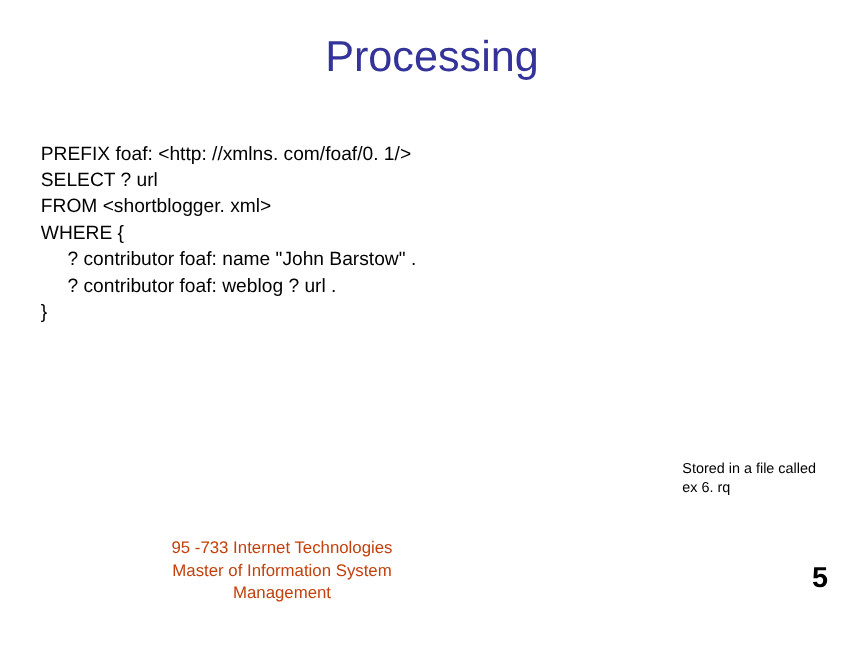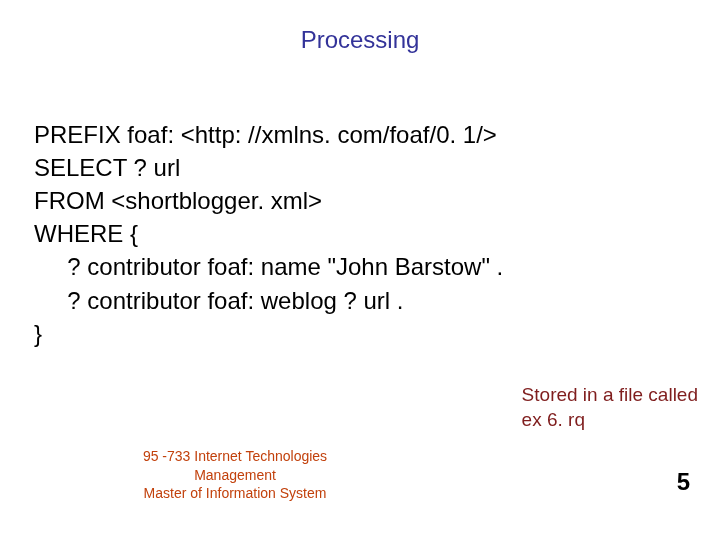--- a/index.html
+++ b/index.html
@@ -9,39 +9,39 @@
     height: 540px;
     position: relative;
     background: #fff;
   }
   .title {
     position: absolute;
     top: 26px;
     left: 0;
     width: 100%;
     text-align: center;
-    font-size: 24px;
+    font-size: 36px;
     color: #333399;
     font-weight: 400;
   }
   .code-block {
     position: absolute;
     top: 118px;
     left: 34px;
-    font-size: 24px;
+    font-size: 16px;
     line-height: 1.38;
     color: #000;
     white-space: pre;
   }
   .note {
     position: absolute;
     top: 383px;
-    right: 22px;
-    font-size: 19px;
-    color: #7f1d1d;
+    right: 40px;
+    font-size: 12px;
+    color: #000000;
     line-height: 1.3;
     text-align: left;
   }
   .footer-course {
     position: absolute;
     bottom: 38px;
     left: 105px;
     width: 260px;
     text-align: center;
     font-size: 14px;
@@ -72,19 +72,19 @@
 <span>     ? contributor foaf: weblog ? url .</span>
 <span>}</span></div>
 
   <div class="note">
     <div>Stored in a file called</div>
     <div>ex 6. rq</div>
   </div>
 
   <div class="footer-course">
     <div>95 -733 Internet Technologies</div>
+    <div>Master of Information System</div>
     <div>Management</div>
-    <div>Master of Information System</div>
   </div>
 
   <div class="page-number">5</div>
 
 </div>
 
 </body></html>

